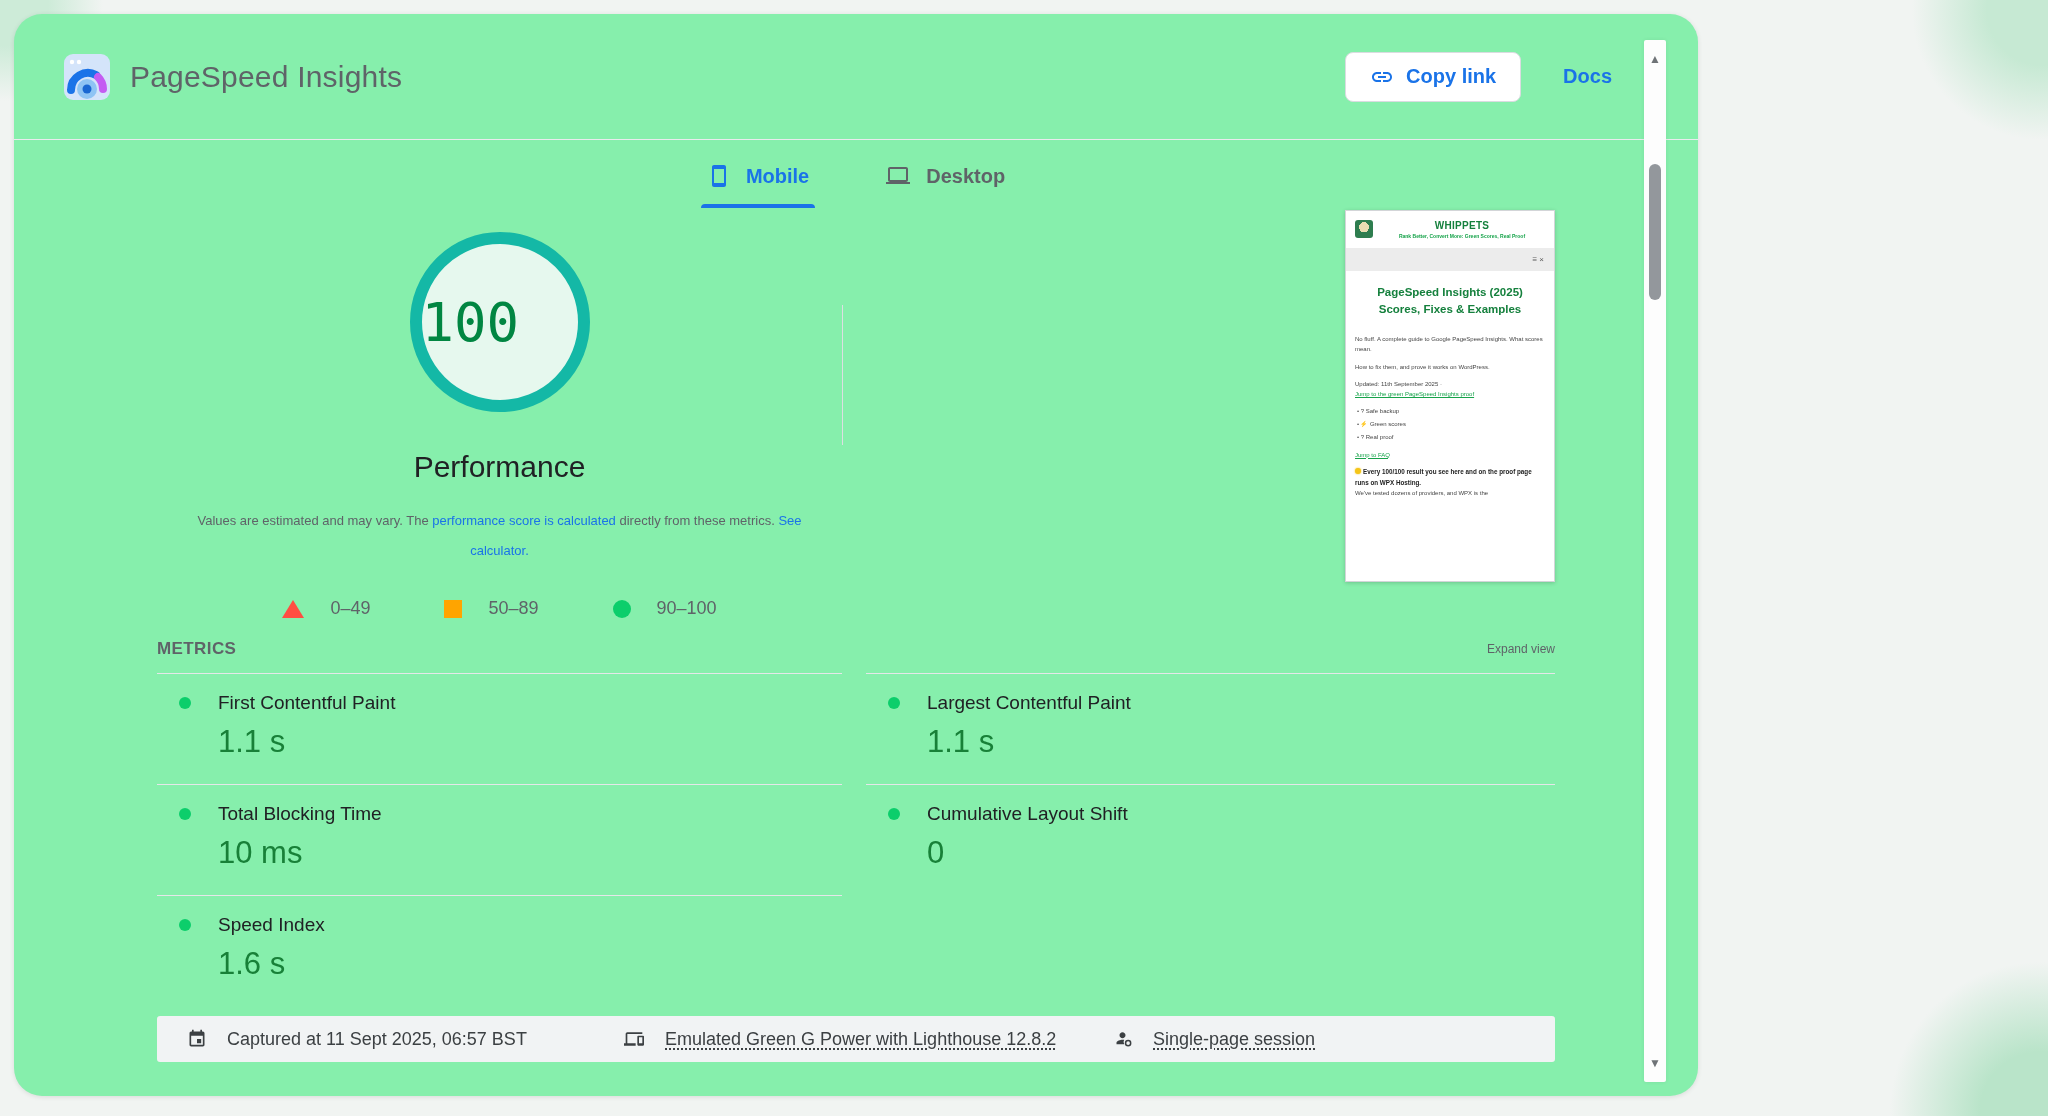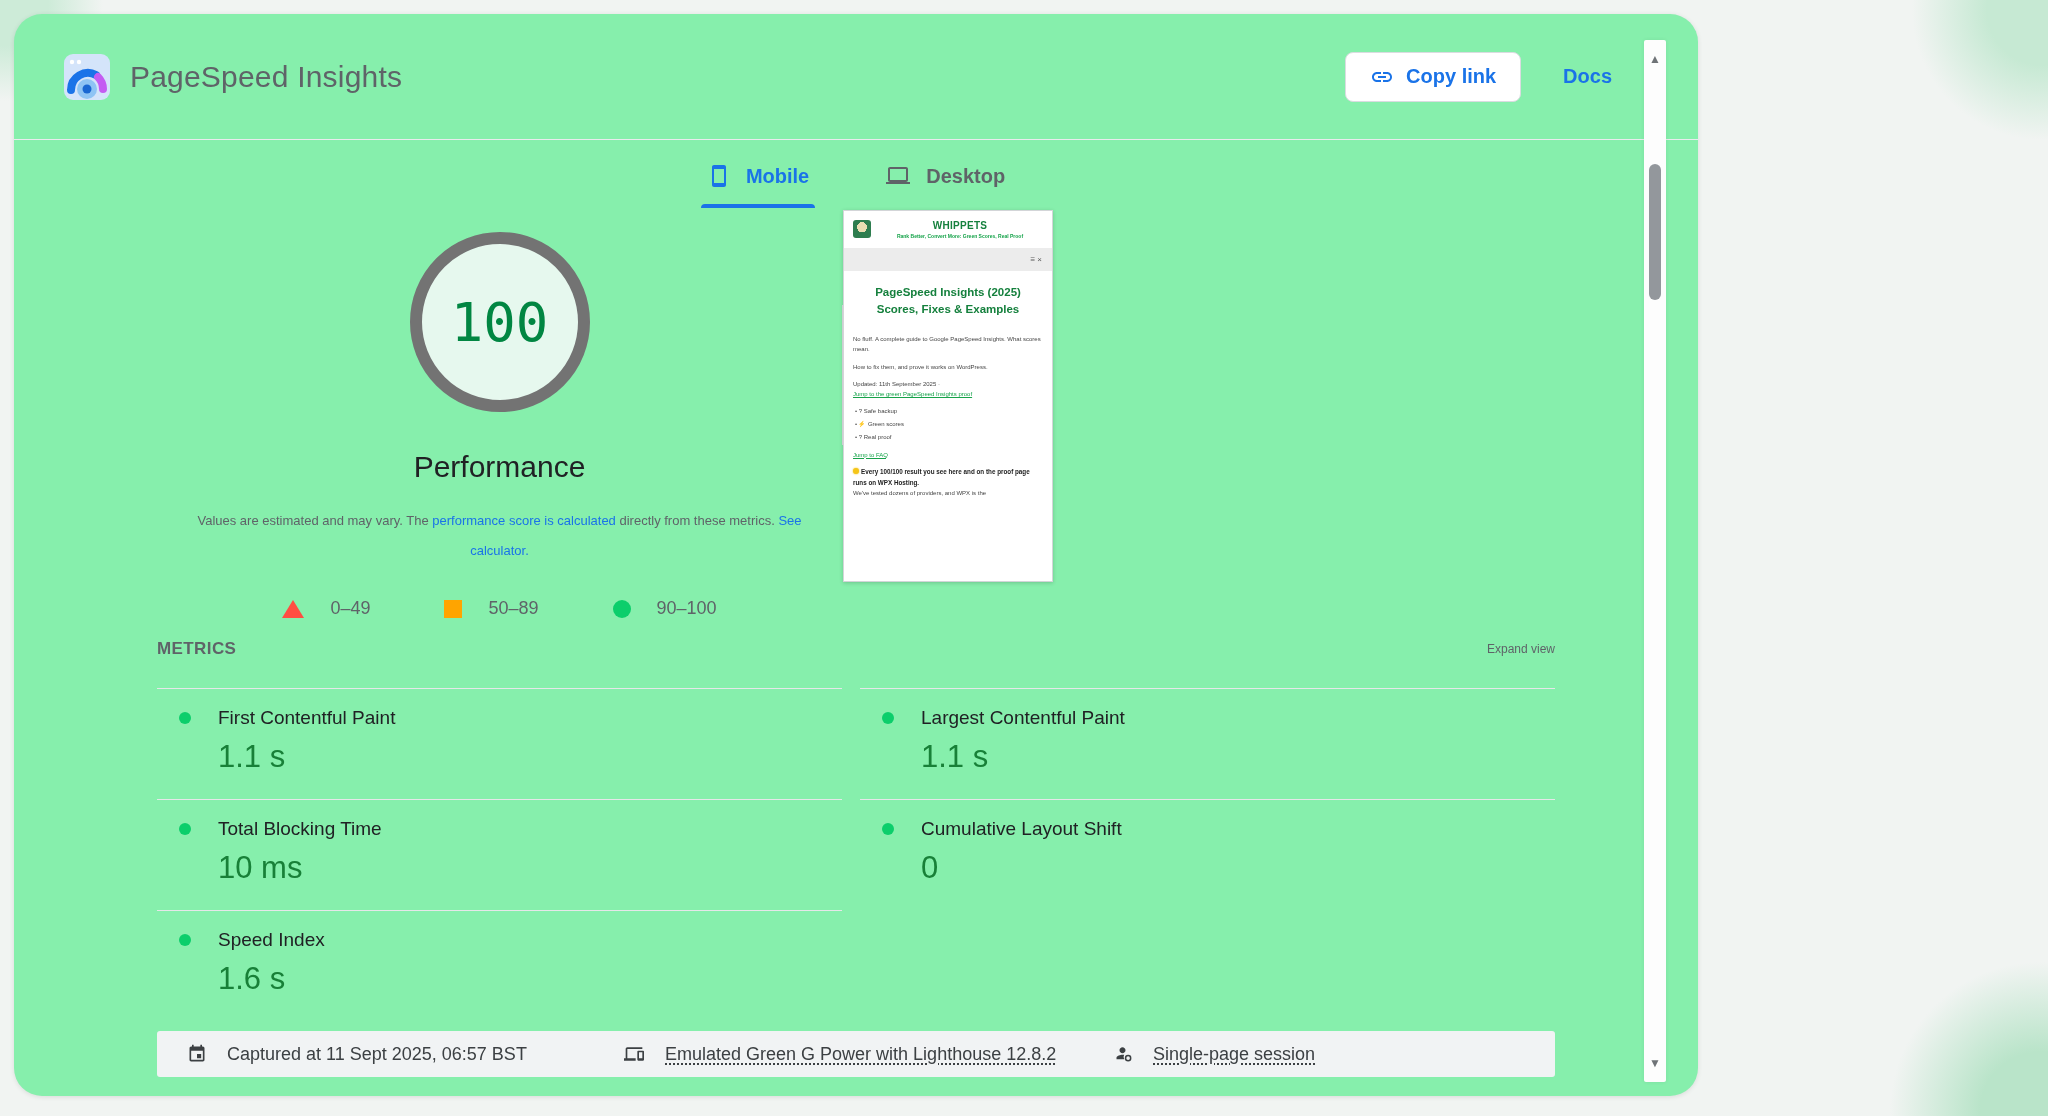--- a/index.html
+++ b/index.html
@@ -33,23 +33,23 @@
   .tab { display:flex; align-items:center; gap:15px; font-size:20px; font-weight:bold;
     color:#5f6368; position:relative; padding:6px 6px 20px; cursor:pointer; }
   .tab.active { color:#1a73e8; }
   .tab-underline { position:absolute; left:0; right:0; bottom:0; height:4px;
     border-radius:4px 4px 0 0; background:#1a73e8; }
   
   .container { width:1398px; margin:0 auto; }
   .report { display:flex; margin-top:2px; }
   .gauge-panel { width:685px; display:flex; flex-direction:column; align-items:center; padding-top:22px; }
   .vdivider { width:1px; background:#dcdfe2; height:140px; margin-top:95px; }
-  .shot-panel { flex:1; display:flex; justify-content:flex-start; }
-  .gauge { width:180px; height:180px; border-radius:50%; border:12px solid #737373;
-    background:#e6f8ee; display:flex; align-items:center; justify-content:center; }
+  .shot-panel { flex:1; display:flex; justify-content:flex-end; }
+  .gauge { width:180px; height:180px; border-radius:50%; border:12px solid #14b8a6;
+    background:#e6f8ee; display:flex; align-items:center; }
   .gauge-score { font-family:"DejaVu Sans Mono", monospace; font-size:54px; color:#018642; }
   .perf-title { margin-top:38px; font-size:30px; color:#202124; }
   .disclaimer { margin-top:22px; font-size:13px; line-height:30px; color:#5f6368;
     text-align:center; width:620px; }
   .tlink { color:#1a73e8; cursor:pointer; }
   .legend { margin-top:32px; display:flex; gap:74px; align-items:center; }
   .legend-item { display:flex; align-items:center; gap:26px; font-size:18px; color:#5f6368; }
   .shape-tri { width:0; height:0; border-left:11px solid transparent;
     border-right:11px solid transparent; border-bottom:18px solid #ff4e42; }
   .shape-sq { width:18px; height:18px; background:#ffa400; }
@@ -73,21 +73,21 @@
   .mini-ul { list-style:none; margin:6px 0 7px 2px; }
   .mini-ul li { margin-bottom:3px; }
   .mini-ul li::before { content:"• "; color:#555; }
   .mini-bold { font-weight:bold; color:#222; font-size:6.3px; }
   .bulb { display:inline-block; width:6px; height:6px; border-radius:50%;
     background:#f5c518; box-shadow:0 0 2px #f5c518; margin-right:2px; }
   
   .metrics-head { display:flex; justify-content:space-between; align-items:center; margin-top:20px; }
   .metrics-label { font-size:17px; color:#5f6368; font-weight:bold; letter-spacing:.4px; }
   .expand-view { font-size:12px; color:#5f6368; cursor:pointer; }
-  .metrics-grid { display:grid; grid-template-columns:685px 1fr; column-gap:18px; margin-top:29px; }
+  .metrics-grid { display:grid; grid-template-columns:685px 1fr; column-gap:24px; margin-top:14px; }
   .m-cell { border-top:1px solid #e5e7e9; padding:18px 0 24px 22px; }
   .m-cell.empty { border-top:none; }
   .m-name { display:flex; align-items:center; gap:27px; font-size:19px; color:#202124; }
   .m-dot { width:12px; height:12px; border-radius:50%; background:#0cce6b; flex:0 0 auto; }
   .m-value { margin:10px 0 0 39px; font-size:31px; color:#188038; }
   
   .footer-bar { position:relative; margin-top:10px; height:46px; background:#f1f3f4;
     border-radius:3px; font-size:18px; color:#3c4043; }
   .f-item { position:absolute; top:0; height:100%; display:flex; align-items:center; gap:20px; }
   .f-1 { left:30px; } .f-2 { left:466px; } .f-3 { left:958px; }

